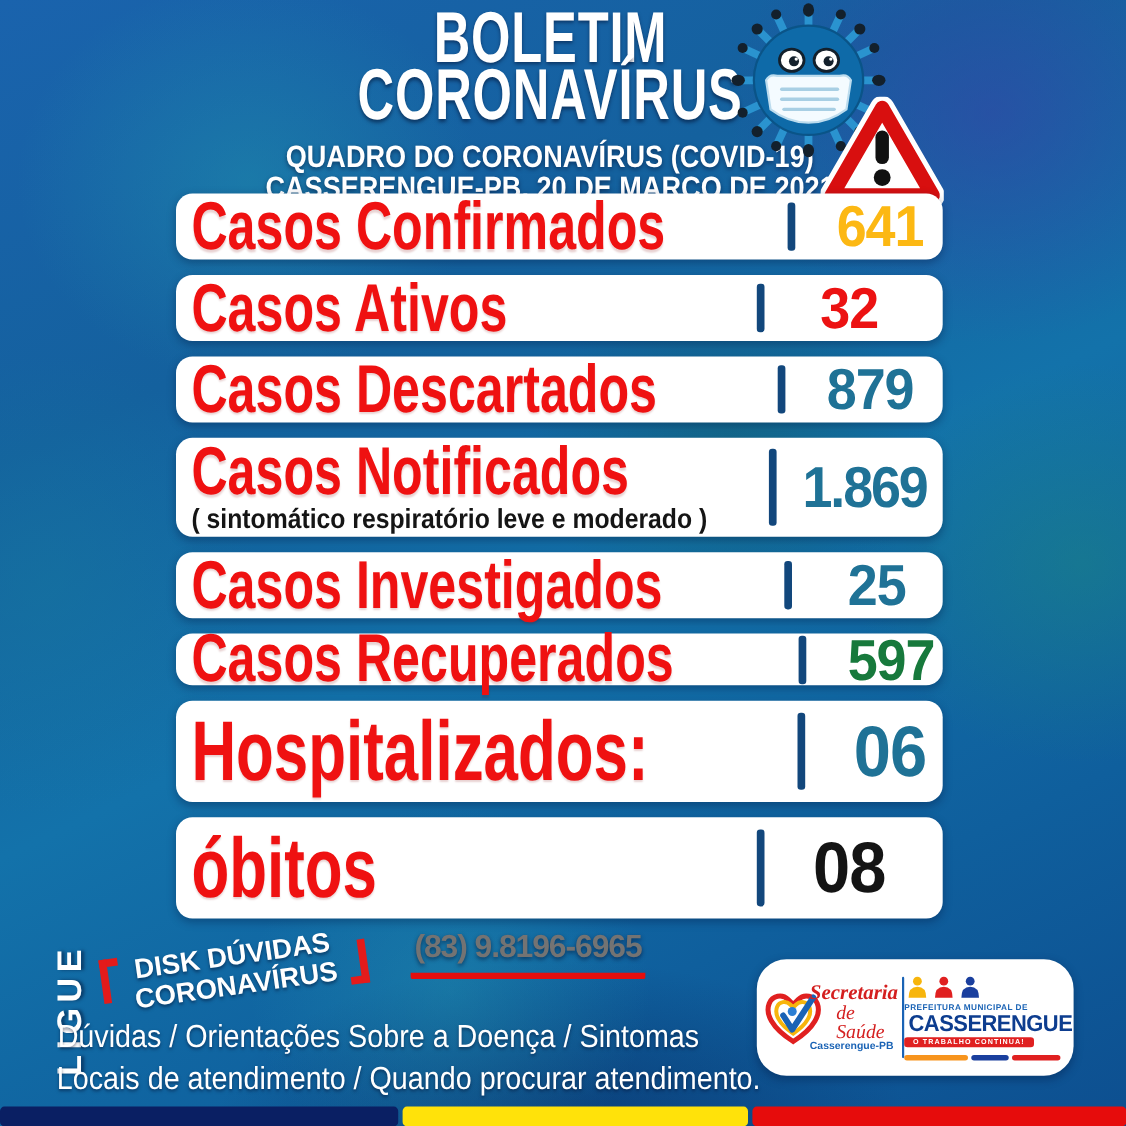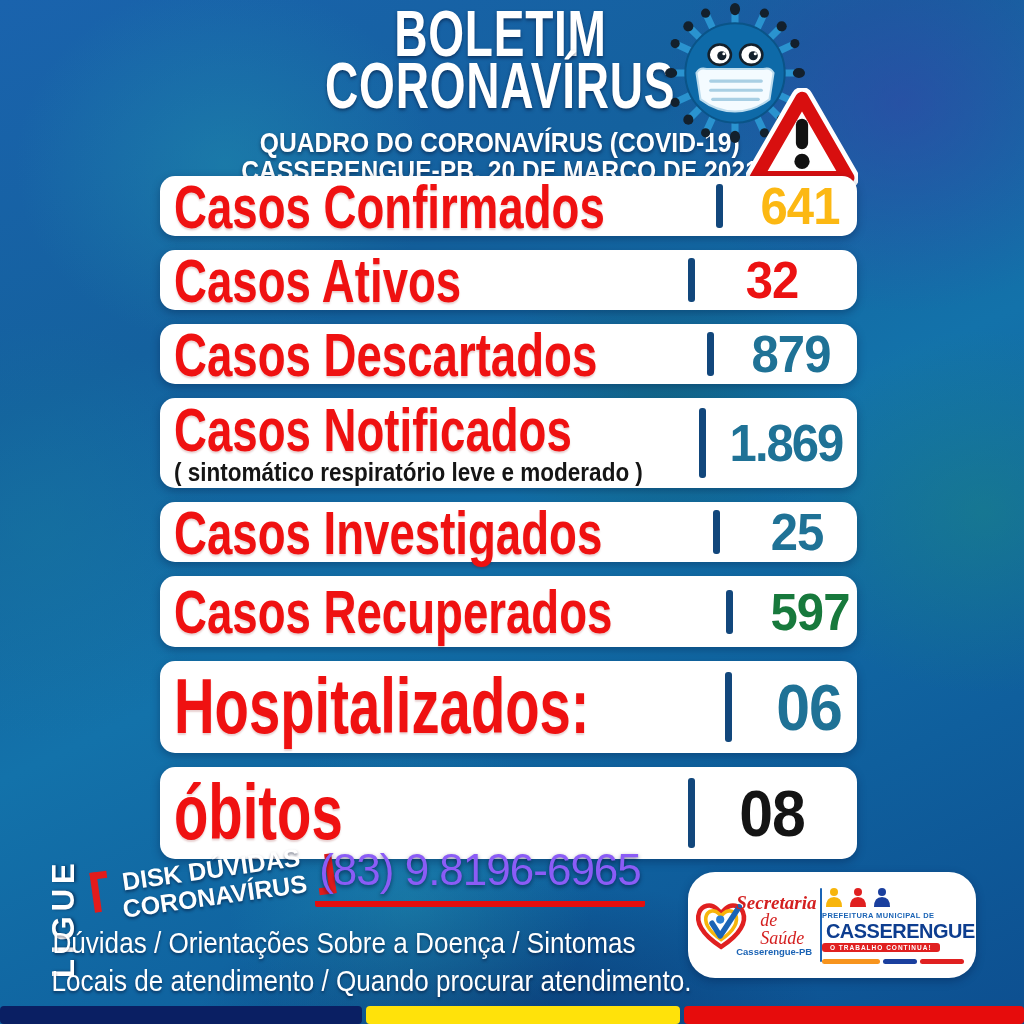--- a/index.html
+++ b/index.html
@@ -29,21 +29,21 @@
 
   .virus-icon{ position:absolute; left:664px; top:2px; width:142px; height:142px; }
   .warning-icon{ position:absolute; left:746px; top:88px; width:112px; height:102px; }
 
   
   .stats{ position:absolute; left:160px; top:176px; width:697px; display:flex; flex-direction:column; gap:14px; }
   .row{
     background:#fff; border-radius:15px; display:flex; align-items:center;
     padding:0 12px 0 14px; box-shadow:0 3px 8px rgba(0,20,60,.35);
   }
-  .r-normal{ height:60px; } .r-mid{ height:71px; } .r-tall{ height:90px; } .r-big{ height:92px; }
+  .r-normal{ height:60px; } .r-mid{ height:47px; } .r-tall{ height:90px; } .r-big{ height:92px; }
   .row-label-wrap{ flex:1; display:flex; flex-direction:column; justify-content:center; overflow:visible; }
   .row-label{
     color:#ef1111; font-weight:bold; font-size:57px; line-height:1.0; white-space:nowrap;
     display:inline-block; transform:scale(.80,1.08); transform-origin:left center;
     text-shadow:0 2px 2px rgba(130,0,0,.18);
   }
   .r-big .row-label{ font-size:74px; transform:scale(.76,1.04); }
   .row-sublabel{
     color:#151515; font-weight:bold; font-size:25px; line-height:1.0; white-space:nowrap;
     display:inline-block; transform:scaleX(.90); transform-origin:left center; margin-top:2px;
@@ -68,21 +68,21 @@
     font-weight:bold; font-size:25px; line-height:1.08; transform:rotate(-8deg); white-space:nowrap;
     text-shadow:0 2px 3px rgba(0,10,40,.5);
   }
   .bracket{ position:absolute; width:17px; height:40px; }
   .bracket-left{ left:-26px; top:0; border-left:7px solid #e31b1b; border-top:7px solid #e31b1b; }
   .bracket-right{ right:-26px; bottom:0; border-right:7px solid #e31b1b; border-bottom:7px solid #e31b1b; }
   .phone{
     position:absolute; left:300px; top:845px; width:360px; text-align:center;
   }
   .phone span{
-    display:inline-block; color:#8b5cf6; font-weight:normal; font-size:44px; letter-spacing:-1px;
+    display:inline-block; color:#737373; font-weight:bold; font-size:29px; letter-spacing:-1px;
     border-bottom:6px solid #e40e0e; padding:0 4px 6px 4px; border-radius:2px;
     text-shadow:0 2px 4px rgba(0,10,40,.55);
   }
   .info-lines{ position:absolute; left:16px; top:924px; width:656px; text-align:center; color:#fff; }
   .info-line{ font-weight:normal; font-size:29px; line-height:1.32; white-space:nowrap; text-shadow:0 2px 3px rgba(0,10,40,.5); }
   .info-line span{ display:inline-block; transform:scaleX(.90); transform-origin:center; }
 
   
   .logo-card{
     position:absolute; left:688px; top:872px; width:288px; height:106px; background:#fff;

